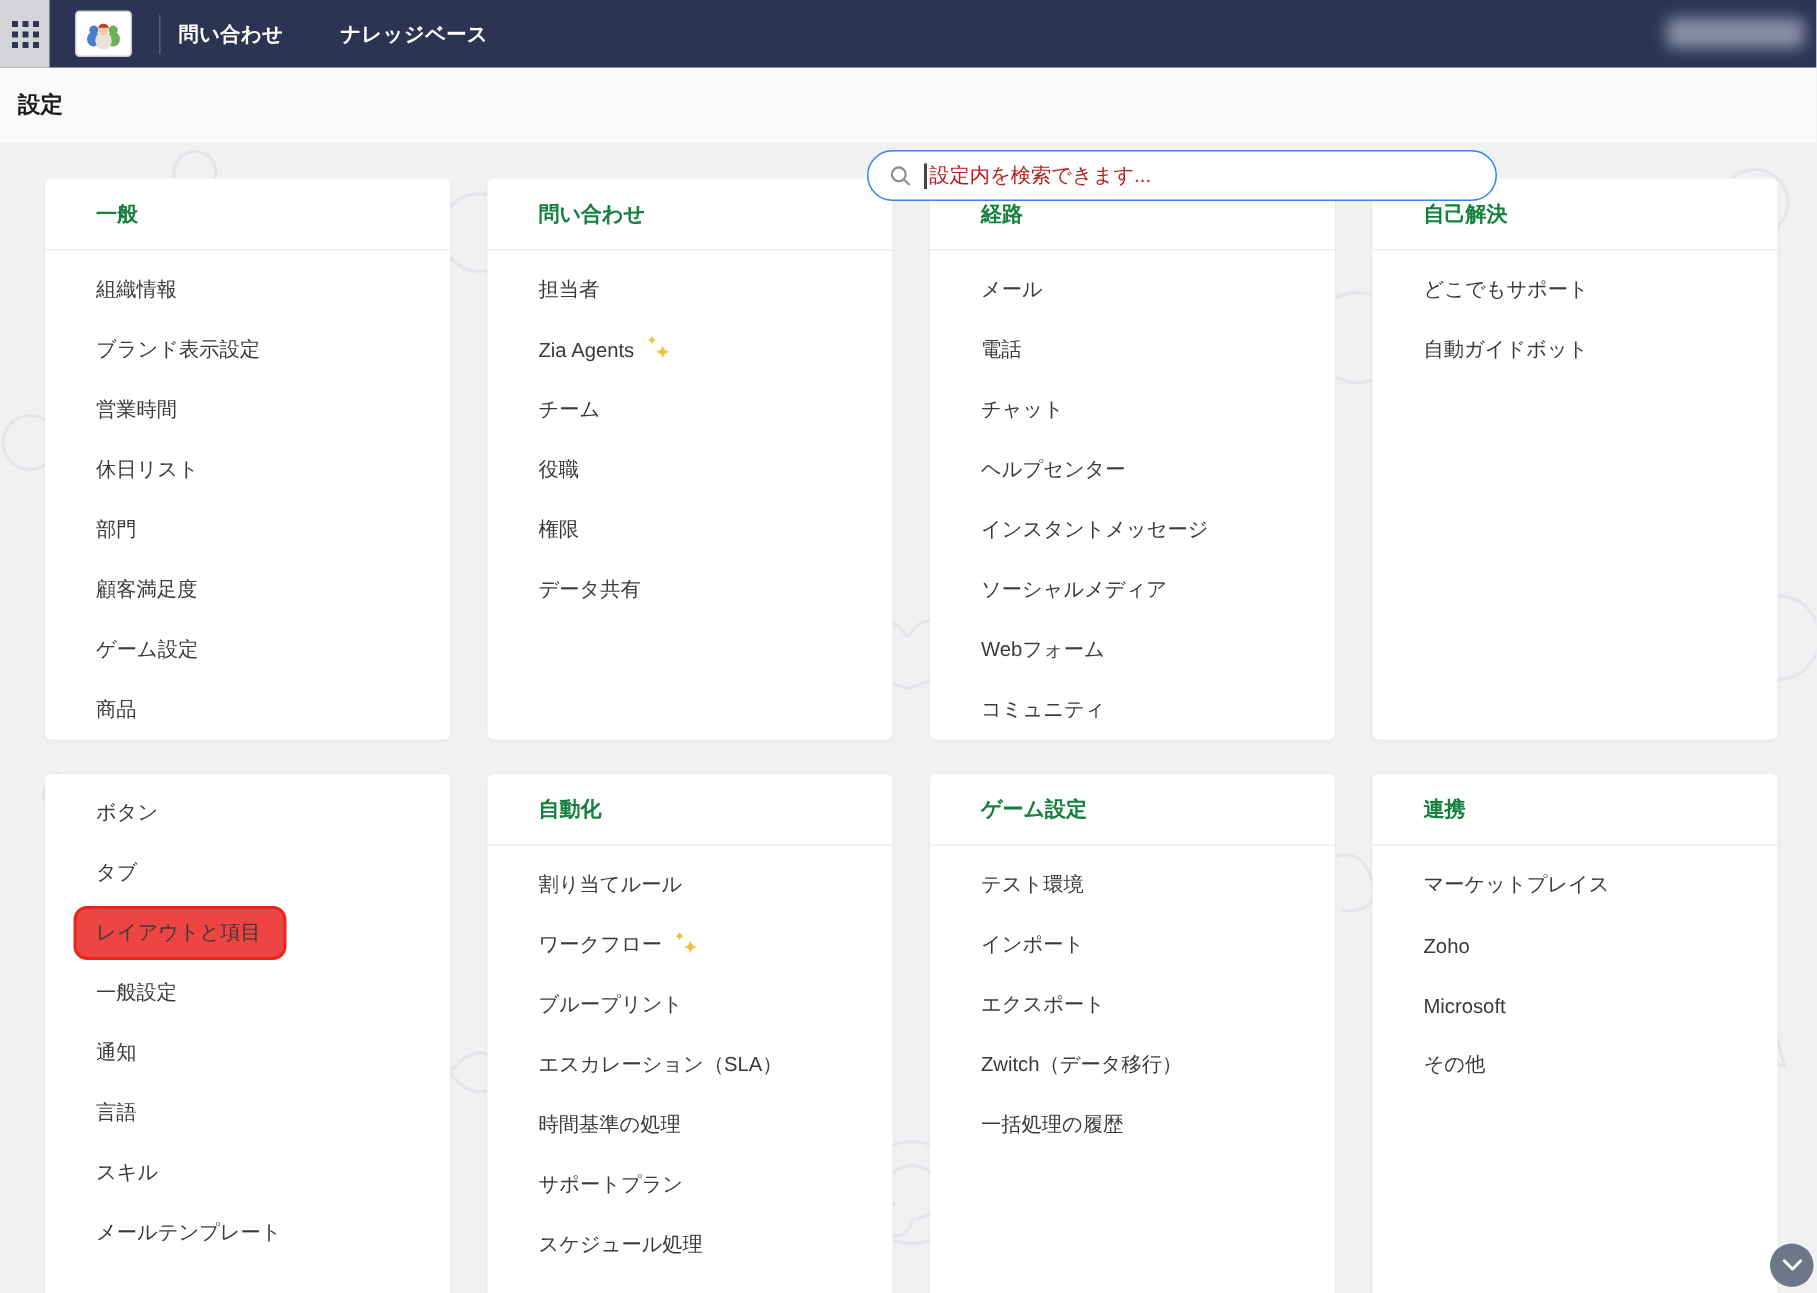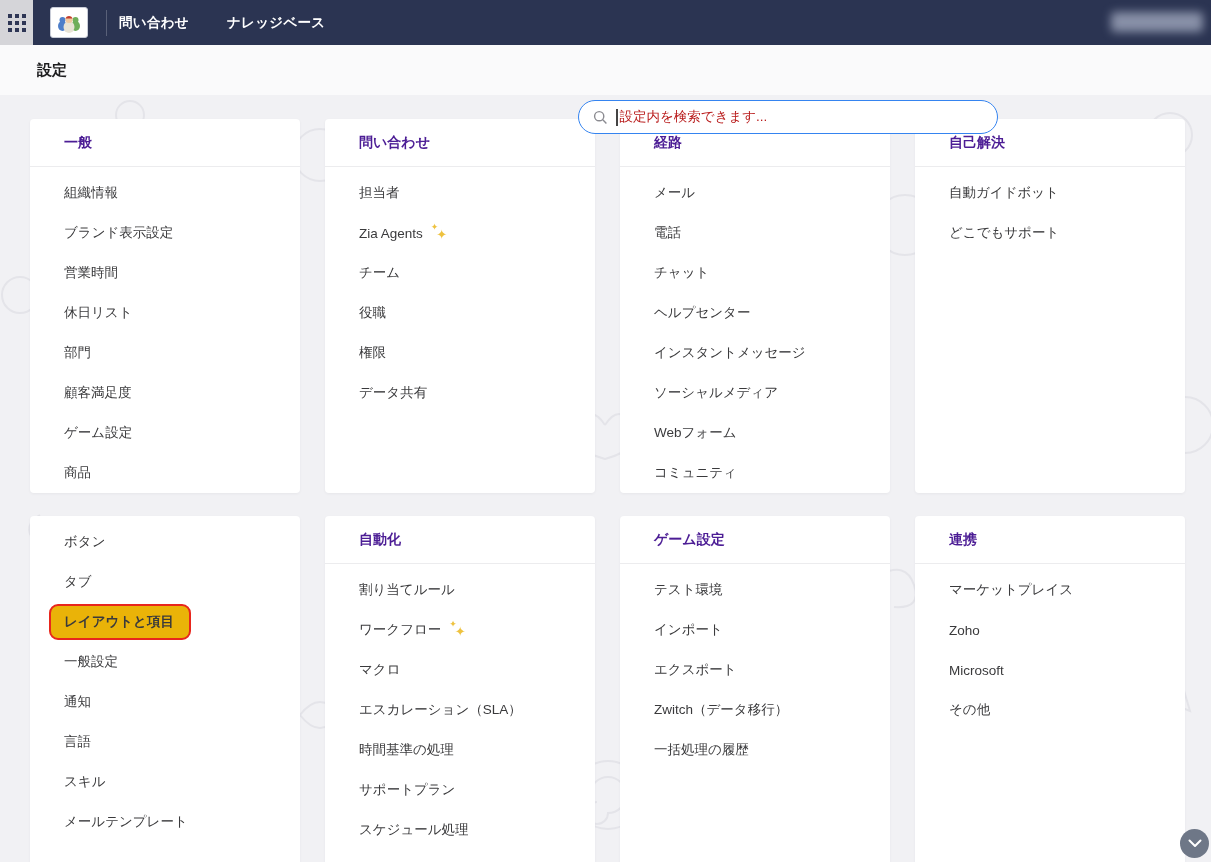--- a/index.html
+++ b/index.html
@@ -43,21 +43,21 @@
     background: rgba(214,220,238,0.55);
     filter: blur(5px);
   }
 
   
   .pageheader {
     height: 50px; background: #fafafb;
     position: relative; z-index: 4;
   }
   .page-title {
-    position: absolute; left: 37px; top: 50%; transform: translateY(-50%);
+    position: absolute; left: 12px; top: 50%; transform: translateY(-50%);
     font-size: 15px; font-weight: 700; color: #1d1d1f;
   }
   .search-pill {
     position: absolute; left: 578px; top: 55px;
     width: 420px; height: 34px;
     background: #fff; border: 1.5px solid #3584f0; border-radius: 17px;
     display: flex; align-items: center; padding: 0 14px;
   }
   .search-pill .mag { flex: 0 0 auto; margin-right: 8px; display: flex; }
   .caret { width: 1.5px; height: 17px; background: #444; margin-right: 2px; }
@@ -77,34 +77,33 @@
   }
   .card {
     background: #ffffff; border-radius: 4px;
     box-shadow: 0 1px 3px rgba(40,40,60,0.05);
     overflow: hidden;
   }
   .card-header {
     height: 48px; display: flex; align-items: center;
     padding: 0 34px; border-bottom: 1px solid #ececee;
   }
-  .card-header span { font-size: 14px; font-weight: 700; color: #4c1d95; }
+  .card-header span { font-size: 14px; font-weight: 700; color: #15803d; }
   .card-items { list-style: none; padding-top: 6px; }
   .card-items li {
     height: 40px; display: flex; align-items: center;
     padding: 0 20px 0 34px; cursor: pointer;
     font-size: 13.5px; color: #3a3a3c;
   }
   .card-items li .lbl { white-space: nowrap; }
   .hl-box {
     display: inline-flex; align-items: center;
     border: 2.5px solid #e8261d; border-radius: 9px;
     padding: 7px 15px 7px 13px; margin-left: -15px;
-    background: #eab308;
-    font-weight: bold;
+    background: #ef4444;
   }
   .sparkles { display: inline-flex; margin-left: 8px; position: relative; top: -4px; }
   .sp1 { color: #eec23f; font-size: 9px; line-height: 1; }
   .sp2 { color: #eec23f; font-size: 13px; line-height: 1; position: relative; top: 5px; left: -2px; }
 
   
   .scroll-btn {
     position: absolute; right: 2px; bottom: 4px; z-index: 6;
     width: 29px; height: 29px; border-radius: 50%;
     background: #6e7787; display: flex; align-items: center; justify-content: center;
@@ -271,24 +270,24 @@
           <span class="lbl">コミュニティ</span>
         </li>
       </ul>
     </div>
     <div class="card">
       <div class="card-header">
         <span>自己解決</span>
       </div>
       <ul class="card-items">
         <li>
+          <span class="lbl">どこでもサポート</span>
+        </li>
+        <li>
           <span class="lbl">自動ガイドボット</span>
-        </li>
-        <li>
-          <span class="lbl">どこでもサポート</span>
         </li>
       </ul>
     </div>
     <div class="card">
       <ul class="card-items">
         <li>
           <span class="lbl">ボタン</span>
         </li>
         <li>
           <span class="lbl">タブ</span>
@@ -324,21 +323,21 @@
           <span class="lbl">割り当てルール</span>
         </li>
         <li>
           <span class="lbl">ワークフロー</span>
           <span class="sparkles">
             <span class="sp1">✦</span>
             <span class="sp2">✦</span>
           </span>
         </li>
         <li>
-          <span class="lbl">マクロ</span>
+          <span class="lbl">ブループリント</span>
         </li>
         <li>
           <span class="lbl">エスカレーション（SLA）</span>
         </li>
         <li>
           <span class="lbl">時間基準の処理</span>
         </li>
         <li>
           <span class="lbl">サポートプラン</span>
         </li>

